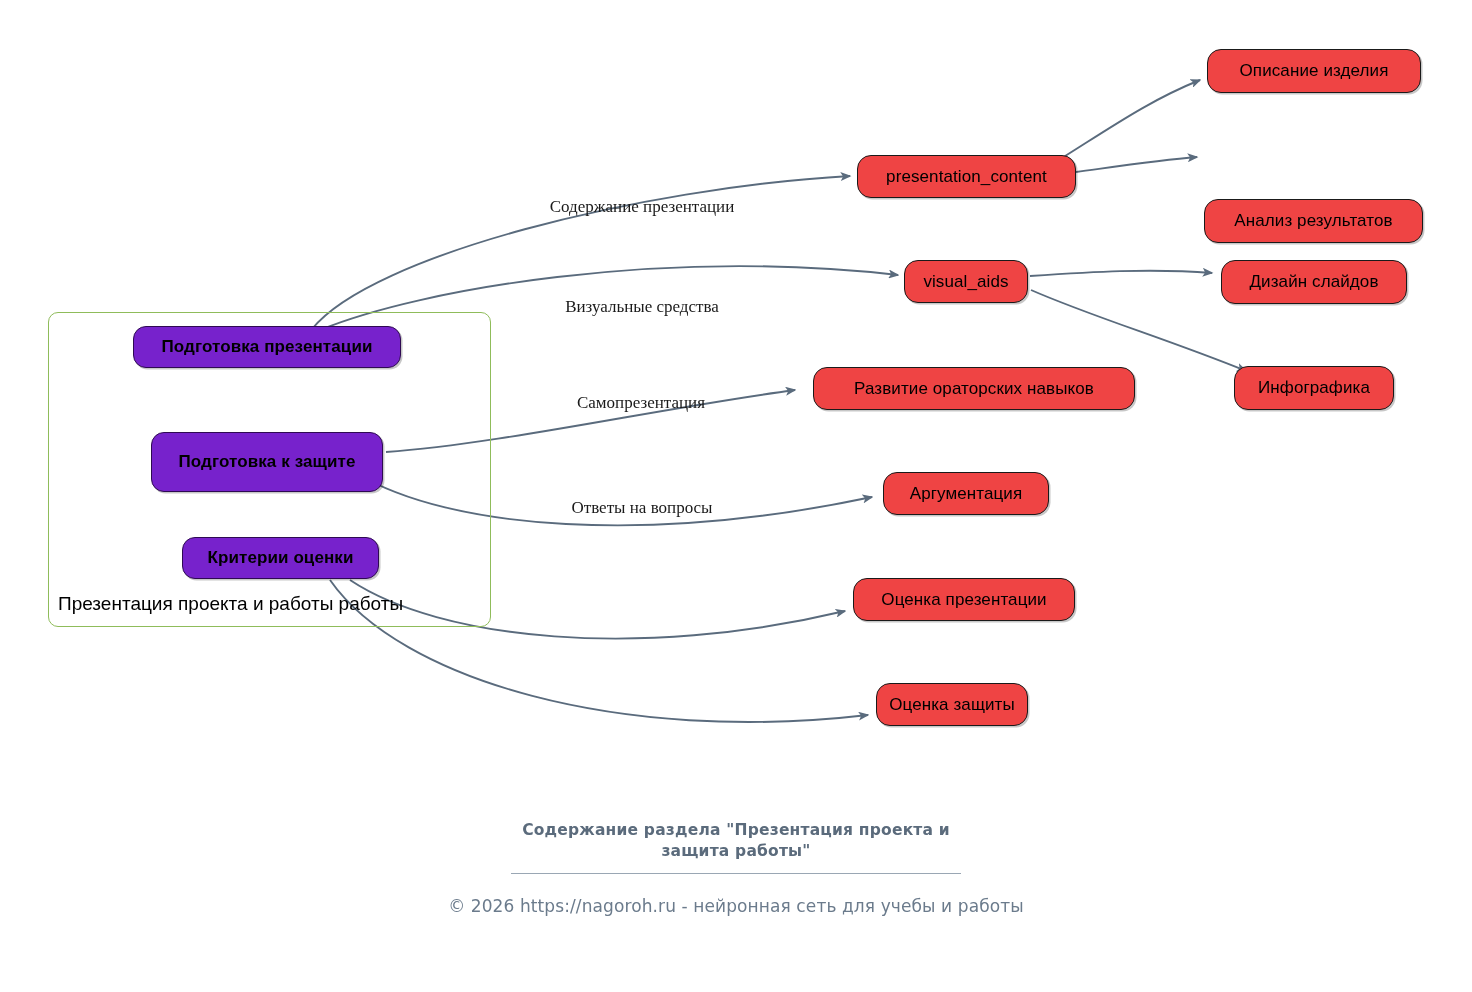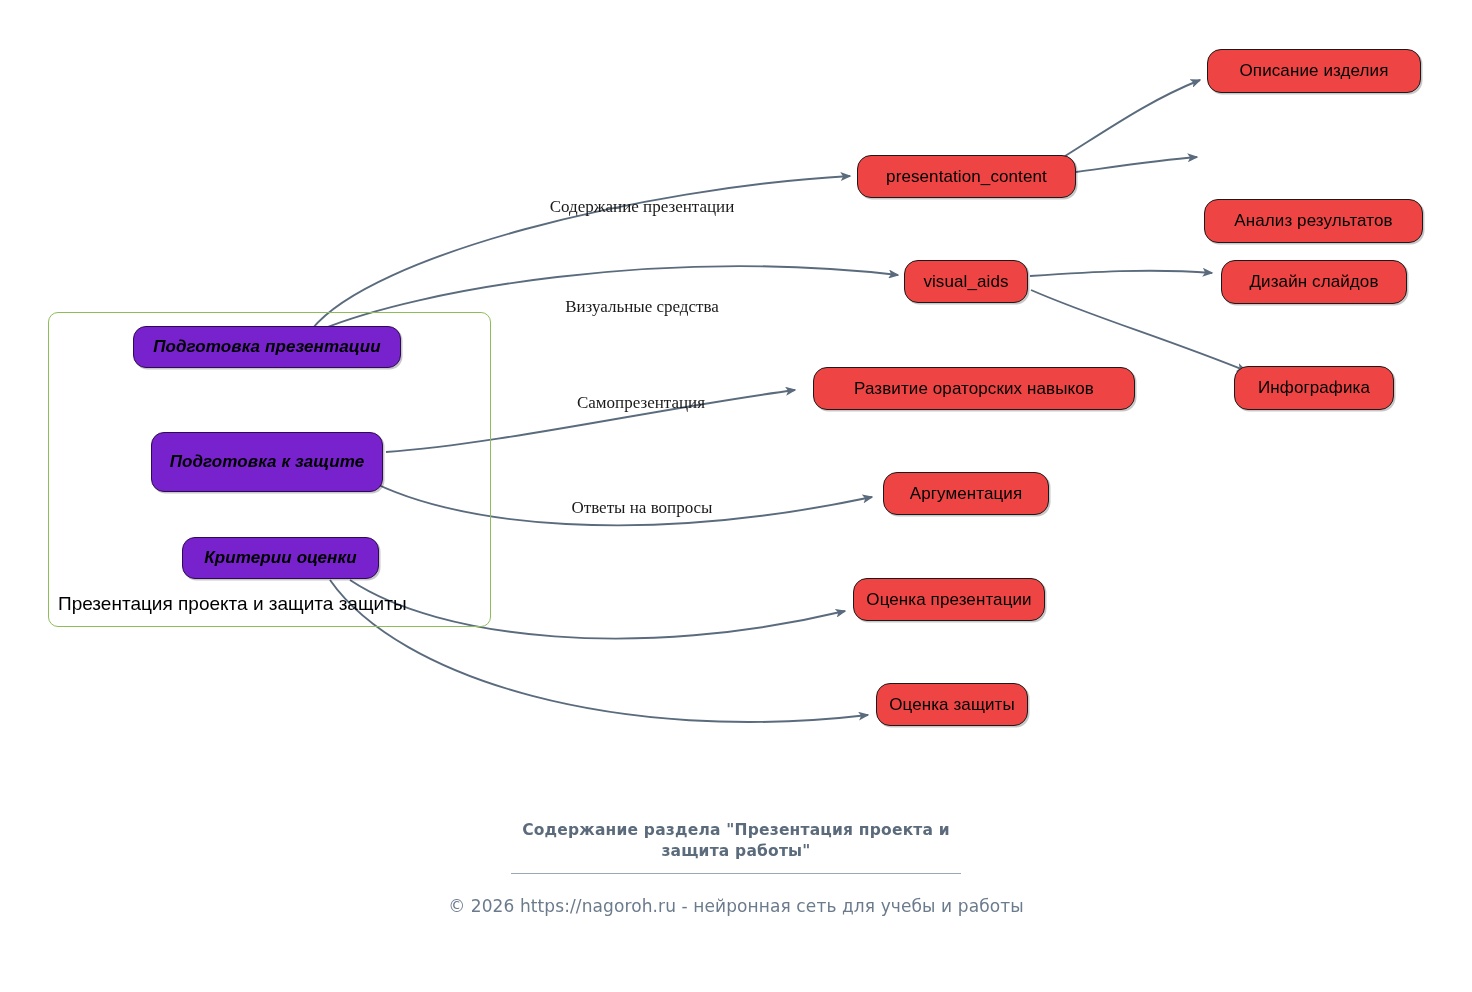--- a/index.html
+++ b/index.html
@@ -44,21 +44,20 @@
     white-space: nowrap;
     letter-spacing: 0.1px;
     box-shadow: 1.5px 1.5px 0 rgba(0,0,0,0.22);
   }
   .node-box.accent {
     background: #7722cc;
     border: 1.6px solid #2e0a52;
     color: #000000;
     font-weight: 600;
     border-radius: 13px;
-    font-style: italic;
   }
   .cluster-box {
     position: absolute;
     box-sizing: border-box;
     border: 1.7px solid #8fbc5a;
     border-radius: 10px;
     background: transparent;
   }
   .cluster-label {
     position: absolute;
@@ -132,21 +131,21 @@
 
       <path d="M356,473 C450,530 650,544 872,497"></path>
 
       <path d="M350,580 C440,640 640,660 845,611"></path>
 
       <path d="M330,580 C400,680 620,744 868,715"></path>
     </g>
   </svg>
 
   <div class="cluster-box" style="left:48px; top:312px; width:443px; height:315px;"></div>
-  <div class="cluster-label" style="left:58px; top:593px;">Презентация проекта и защита защиты</div>
+  <div class="cluster-label" style="left:58px; top:593px;">Презентация проекта и работы работы</div>
 
   <div class="node-box accent" style="left:133px; top:326px; width:268px; height:42px;">
     <span>Подготовка презентации</span>
   </div>
 
   <div class="node-box accent" style="left:151px; top:432px; width:232px; height:60px;">
     <span>Подготовка к защите</span>
   </div>
 
   <div class="node-box accent" style="left:182px; top:537px; width:197px; height:42px;">
@@ -162,21 +161,21 @@
   </div>
 
   <div class="node-box" style="left:805px; top:367px; width:322px; height:43px;margin-left:8px;">
     <span>Развитие ораторских навыков</span>
   </div>
 
   <div class="node-box" style="left:883px; top:472px; width:166px; height:43px;">
     <span>Аргументация</span>
   </div>
 
-  <div class="node-box" style="left:853px; top:578px; width:192px; height:43px;">
+  <div class="node-box" style="left:853px; top:578px; width:222px; height:43px;">
     <span>Оценка презентации</span>
   </div>
 
   <div class="node-box" style="left:876px; top:683px; width:152px; height:43px;">
     <span>Оценка защиты</span>
   </div>
 
   <div class="node-box" style="left:1207px; top:49px; width:214px; height:44px;">
     <span>Описание изделия</span>
   </div>

